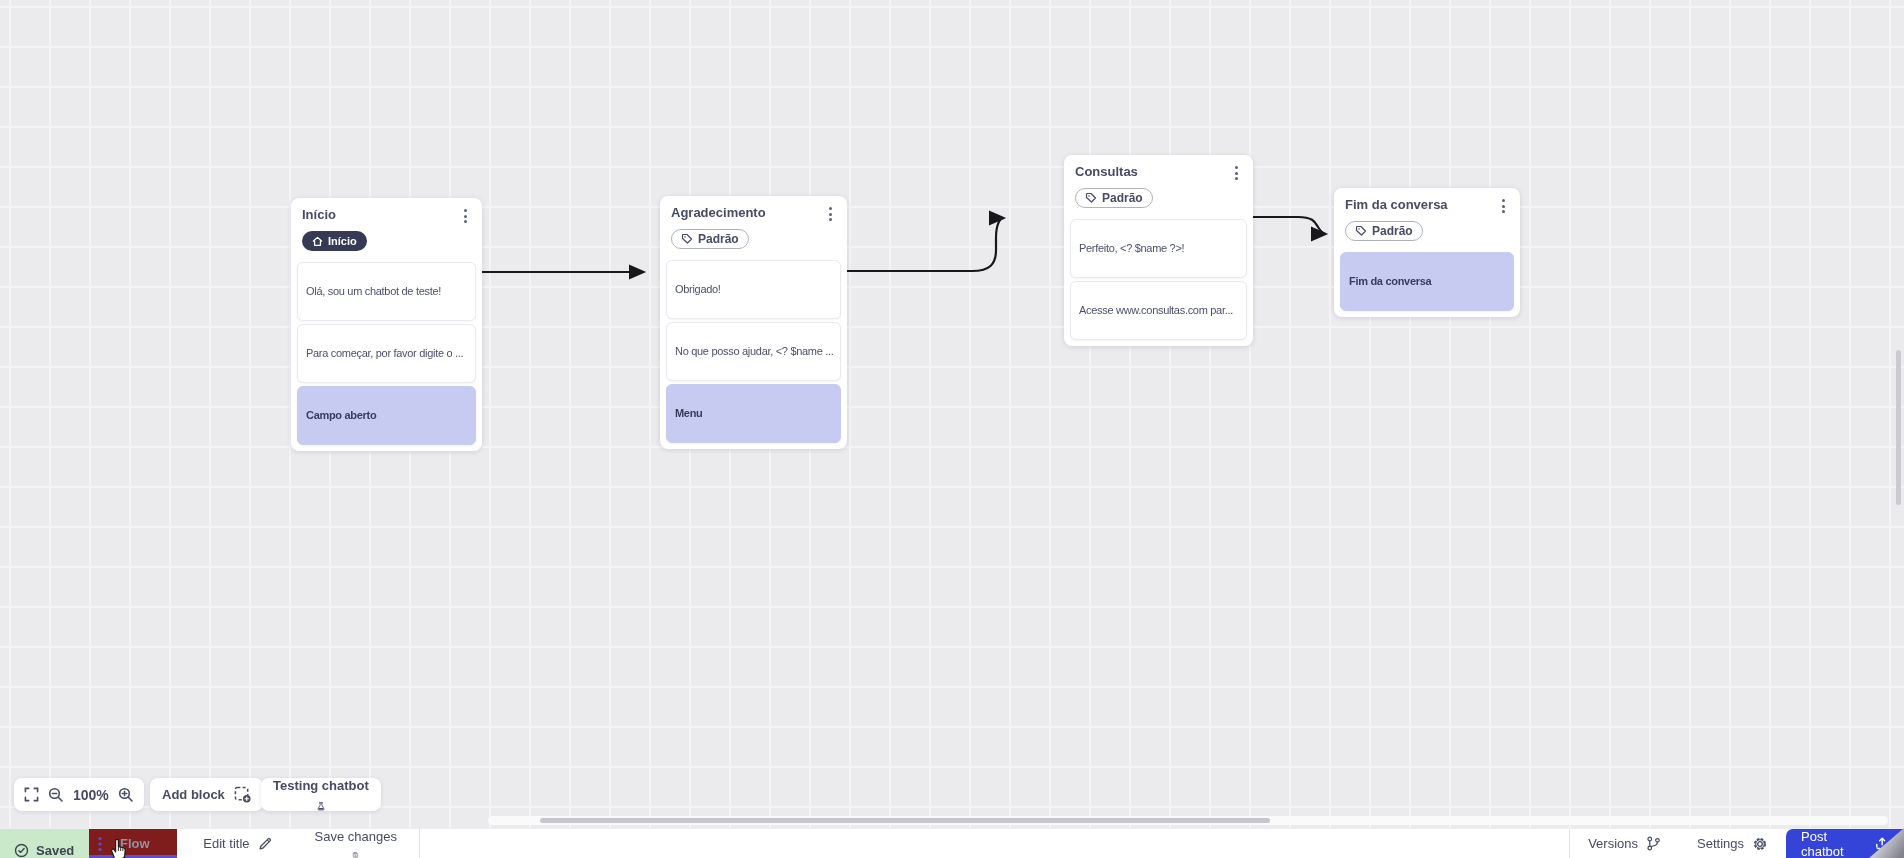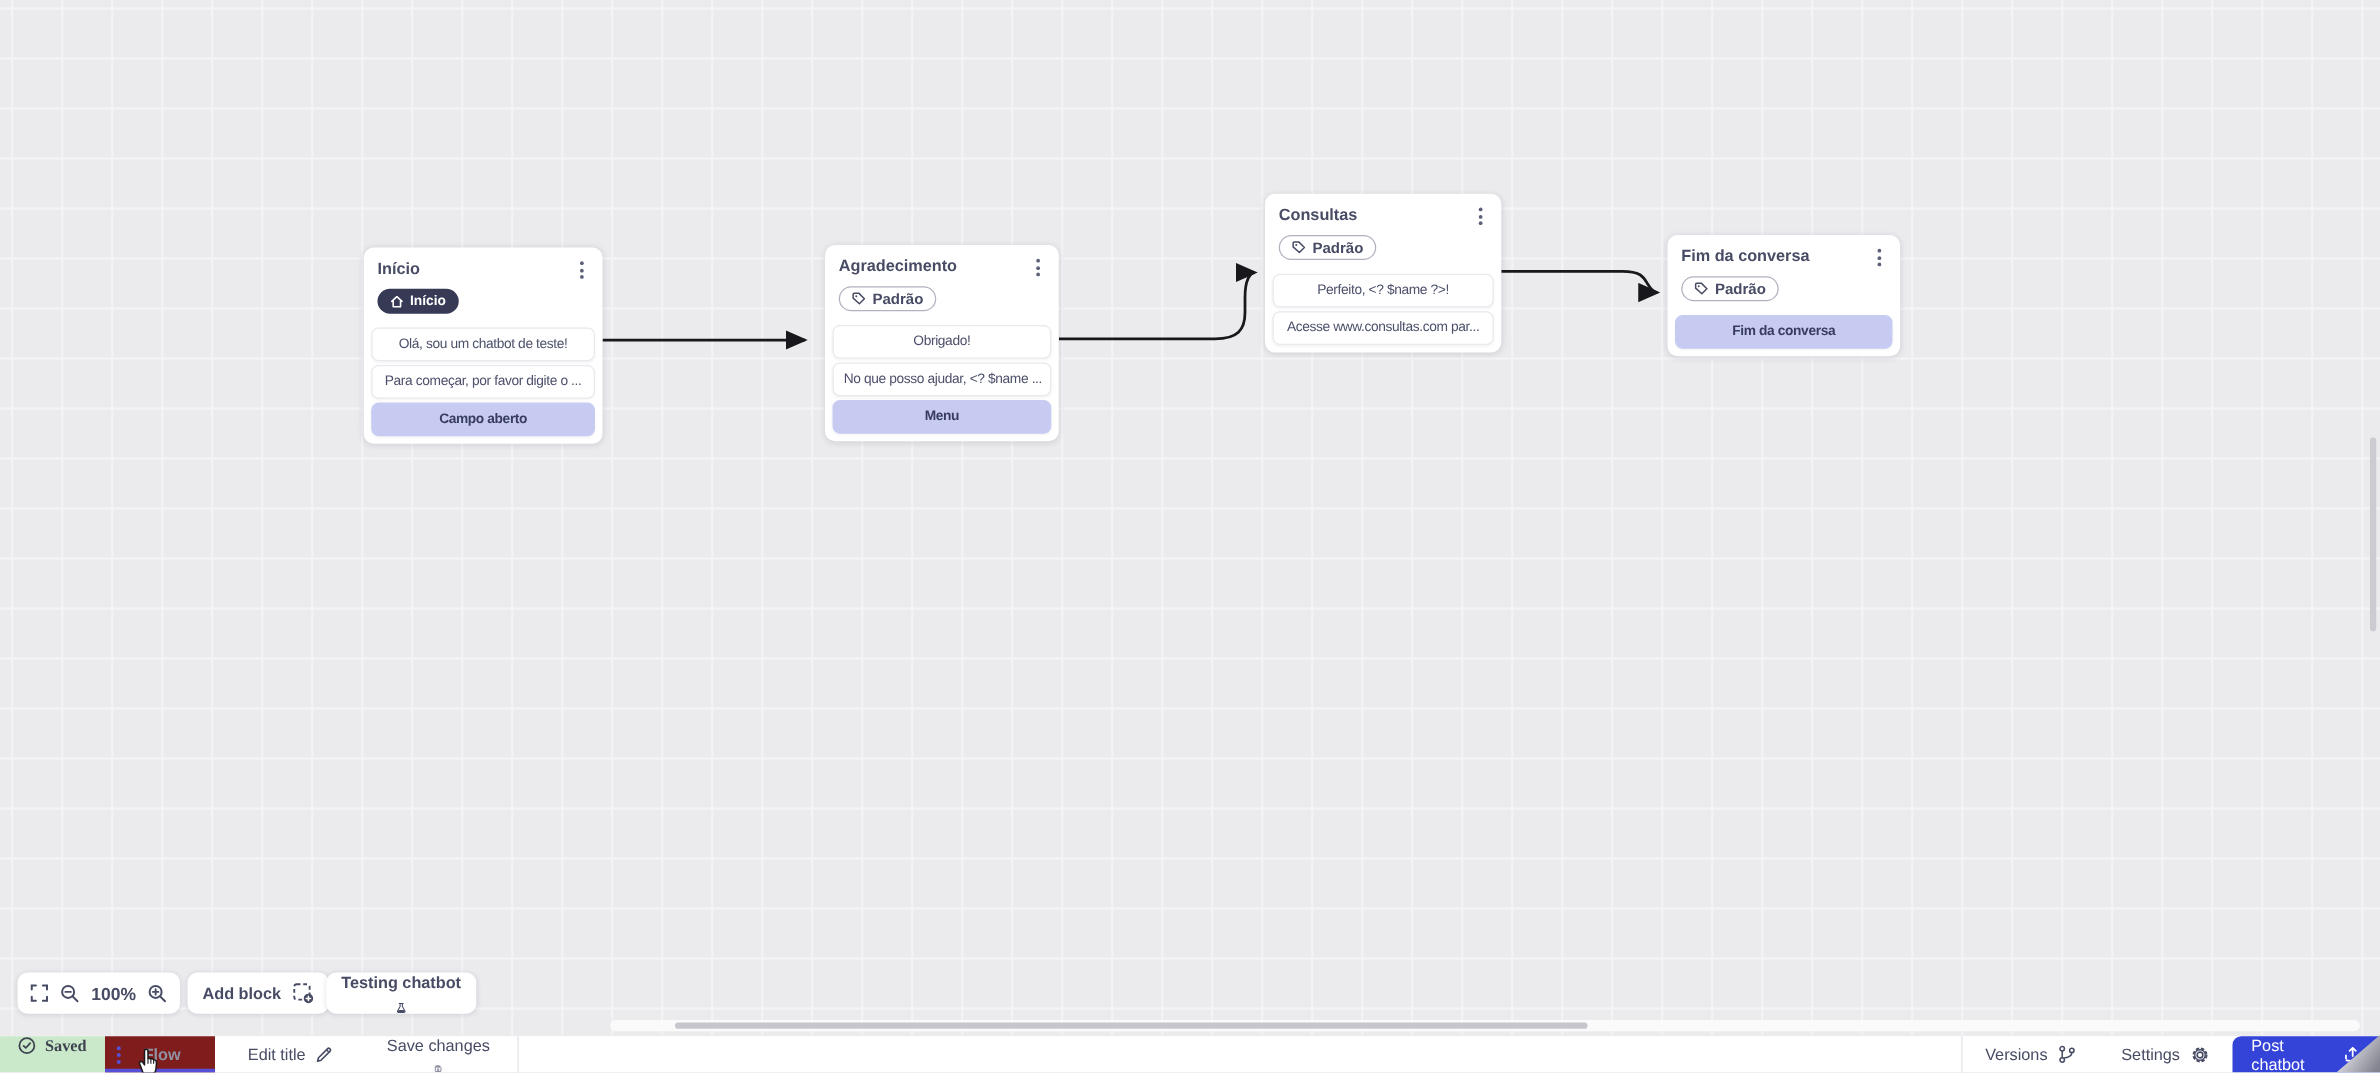--- a/index.html
+++ b/index.html
@@ -37,25 +37,24 @@
     background:#363a54; color:#fff; border-radius:11px; padding:4px 10px;
     font-size:11px; font-weight:700; line-height:12px;
   }
   .badge-outline {
     display:inline-flex; align-items:center; gap:5px; margin:6px 0 8px 5px;
     background:#fff; color:#474b64; border:1px solid #b0b2c0; border-radius:11px; padding:3px 9px;
     font-size:12px; font-weight:700; line-height:12px;
   }
   .row {
     background:#fff; border:1px solid #e9e9ee; border-radius:6px;
-    padding:6px 8px; margin-top:3px;
+    padding:22px 8px; margin-top:3px;
     font-size:11px; letter-spacing:-0.3px; line-height:13px; color:#4c506a;
     white-space:nowrap; overflow:hidden; box-shadow:0 1px 2px rgba(40,42,64,.05);
     cursor:pointer;
-    text-align:center;
   }
   .row.action {
     background:#c7cbf2; border-color:#c7cbf2; color:#383c5e; font-weight:700;
   }
 
   
   .ctl {
     position:absolute; top:778px; height:33px; background:#fff; border-radius:8px;
     box-shadow:0 1px 4px rgba(40,42,64,.13);
     display:flex; align-items:center; font-size:13px; font-weight:700; color:#474b64;
@@ -71,21 +70,21 @@
   .hscroll-track { position:absolute; left:488px; right:16px; top:816px; height:9px; background:#fafafb; border-radius:5px; }
   .hscroll-thumb { position:absolute; left:52px; top:2px; width:730px; height:5px; background:#c6c6cd; border-radius:3px; cursor:pointer; }
   .vscroll-thumb { position:absolute; right:3px; top:350px; width:5px; height:155px; background:#cbcbd1; border-radius:3px; cursor:pointer; }
 
   
   .bottombar {
     position:absolute; left:0; right:0; bottom:0; height:30px; background:#fff;
     border-top:1px solid #ededf0;
     display:flex; align-items:stretch; font-size:13px; color:#474b64;
   }
-  .bb-item { display:flex; align-items:flex-start; gap:8px;font-family:Liberation Serif, serif; }
+  .bb-item { display:flex; align-items:flex-end; gap:8px; }
   .bb-saved { background:#c9e9ca; padding:0 15px 0 14px; gap:7px; font-weight:600; color:#3f4450; }
   .bb-flowtab {
     position:relative; width:88px; background:#7f1d1d; cursor:pointer;
     display:flex; align-items:center; padding-left:9px;
   }
   .bb-flowtab .tab-label { flex:1; text-align:center; color:#8f93a4; font-weight:700; padding-right:10px; }
   .bb-flowtab .tab-underline { position:absolute; left:0; right:0; bottom:0; height:3px; background:#574fd6; }
   .bb-btn { padding:0 12px; cursor:pointer; background:transparent; border:none; font:inherit; color:inherit; display:flex; align-items:center; gap:8px; }
   .bb-edit { margin-left:14px; }
   .bb-save { margin-left:18px;flex-direction:column; }
@@ -156,21 +155,21 @@
           <path d="M1.5 2.5 Q1.5 1.5 2.5 1.5 L6 1.5 L10.5 6 L6.5 10 L1.5 5.5 Z" fill="none" stroke="#474b64" stroke-width="1.2" stroke-linejoin="round"></path>
           <circle cx="4" cy="4" r="0.8" fill="#474b64"></circle>
         </svg>
       <span>Padrão</span>
     </span>
     <div class="row">Obrigado!</div>
     <div class="row">No que posso ajudar, &lt;? $name ...</div>
     <div class="row action">Menu</div>
   </div>
 
-  <div class="node" style="left:1012px; top:155px; width:189px;">
+  <div class="node" style="left:1064px; top:155px; width:189px;">
     <div class="node-header">
       <span class="node-title">Consultas</span>
       <span class="kebab">
           <i></i>
           <i></i>
           <i></i>
         </span>
     </div>
     <span class="badge-outline">
       <svg width="12" height="12" viewBox="0 0 12 12">

